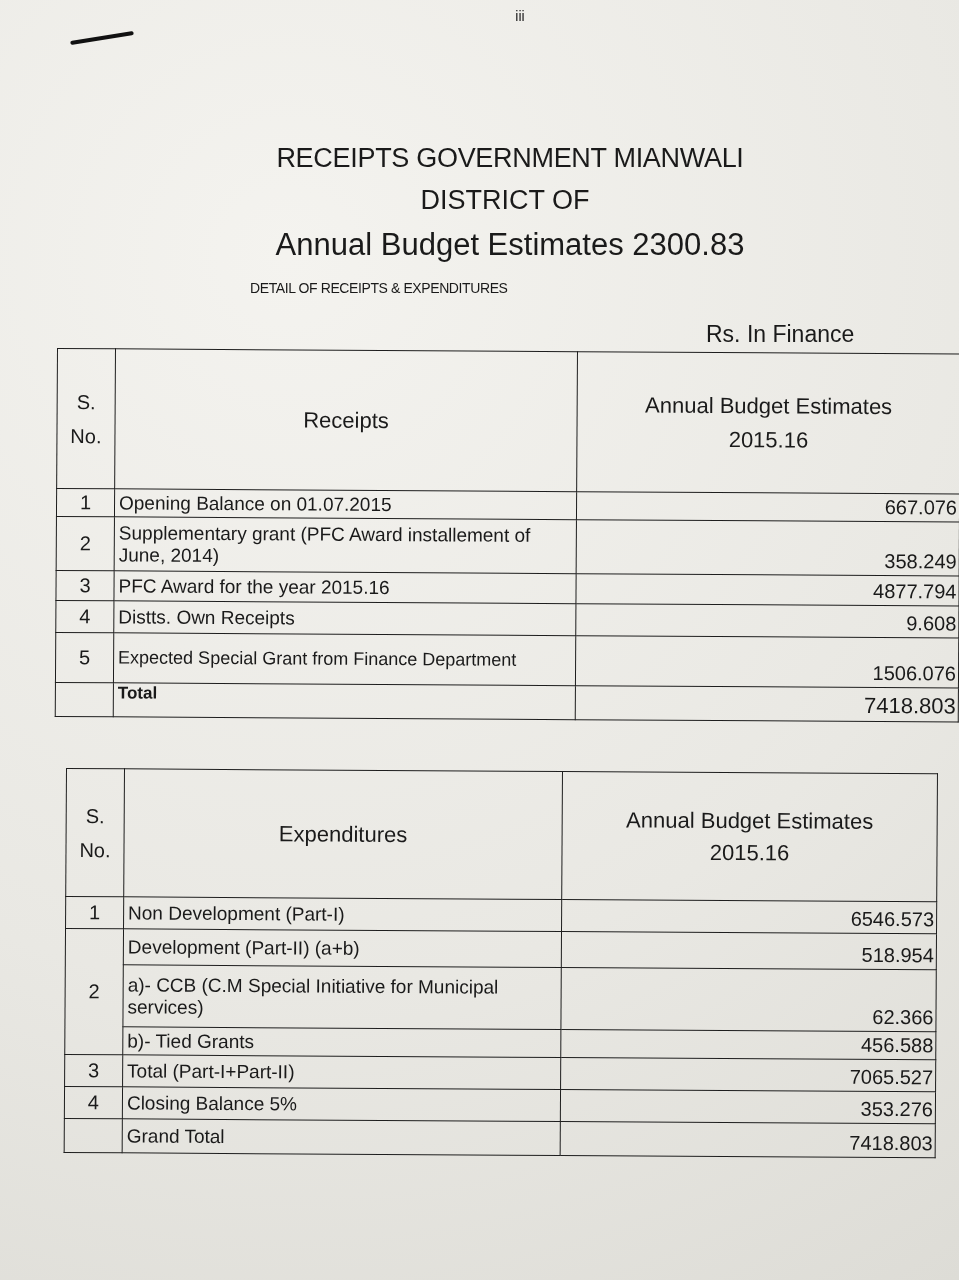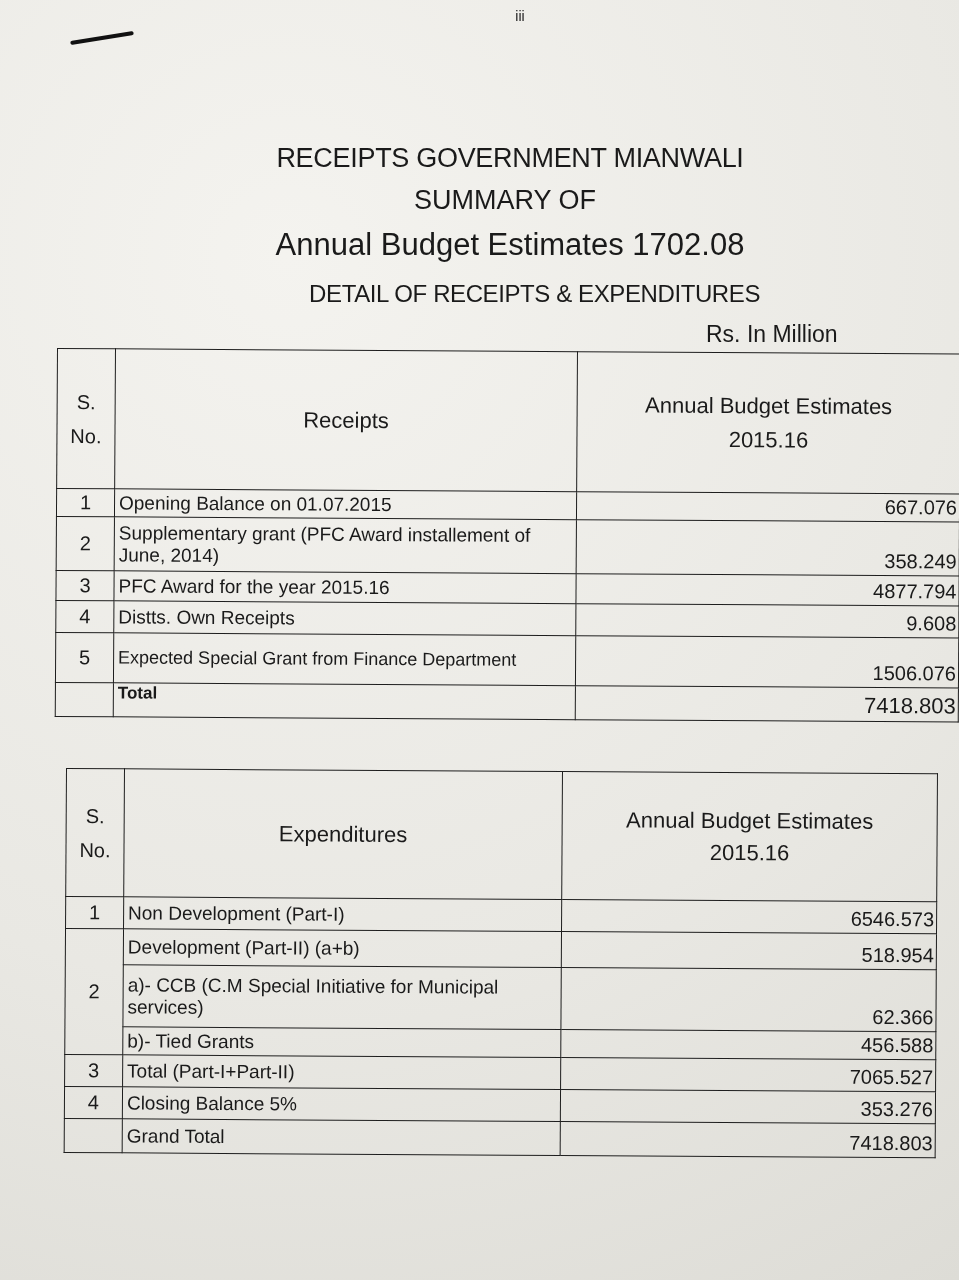--- a/index.html
+++ b/index.html
@@ -9,21 +9,21 @@
       background-image: radial-gradient(circle at 30% 20%, #f4f3ef 0%, #e9e8e3 60%, #dddcd6 100%);
       font-family: "Liberation Sans", sans-serif;
       color: #1a1a1a;
       position: relative;
     }
     .page-no { position: absolute; left: 0; width: 1040px; top: 8px; text-align: center; font-size: 14px; }
     .pen-mark { position: absolute; left: 70px; top: 36px; width: 64px; height: 4px; background: #111; transform: rotate(-9deg); border-radius: 2px; }
     .t1 { position: absolute; left: 250px; width: 520px; top: 143px; text-align: center; font-size: 27px; letter-spacing: -0.3px; }
     .t2 { position: absolute; left: 250px; width: 510px; top: 185px; text-align: center; font-size: 27px; }
     .t3 { position: absolute; left: 250px; width: 520px; top: 227px; text-align: center; font-size: 31px; }
-    .t4 { position: absolute; left: 250px; width: 510px; top: 280px; text-align: right; font-size: 24px; letter-spacing: -0.4px; }
+    .t4 { position: absolute; left: 250px; width: 510px; top: 280px; text-align: left; font-size: 14px; letter-spacing: -0.4px; }
     .unit { position: absolute; left: 706px; top: 321px; font-size: 23px; }
 
     table { position: absolute; border-collapse: collapse; font-family: "Liberation Sans", sans-serif; }
     td, th { border: 1.6px solid #1e1e1e; padding: 0 4px; font-weight: normal; vertical-align: middle; }
     th { font-size: 22px; text-align: center; }
     .sno-h { font-size: 20px; line-height: 34px; }
     .num { text-align: right; font-size: 20px; vertical-align: bottom; padding: 0 2px 2px 0; }
     .sn { text-align: center; font-size: 20px; }
     .desc { font-size: 18px; }
     .desc2 { font-size: 19px; }
@@ -31,24 +31,24 @@
     #receipts { left: 57px; top: 348px; width: 904px; transform: rotate(0.35deg); transform-origin: top left; }
     #expenditures { left: 66px; top: 768px; width: 872px; transform: rotate(0.35deg); transform-origin: top left; }
   </style>
 </head>
 <body>
 
 <div class="page-no">iii</div>
 <div class="pen-mark"></div>
 
 <div class="t1">RECEIPTS GOVERNMENT MIANWALI</div>
-<div class="t2">SUMMARY OF</div>
-<div class="t3">Annual Budget Estimates 1702.08</div>
+<div class="t2">DISTRICT OF</div>
+<div class="t3">Annual Budget Estimates 2300.83</div>
 <div class="t4">DETAIL OF RECEIPTS &amp; EXPENDITURES</div>
-<div class="unit">Rs. In Million</div>
+<div class="unit">Rs. In Finance</div>
 
 <table id="receipts">
   <colgroup>
       <col style="width:58px">
       <col style="width:462px">
       <col>
     </colgroup>
   <tbody>
       <tr style="height:140px">
     <th class="sno-h">

